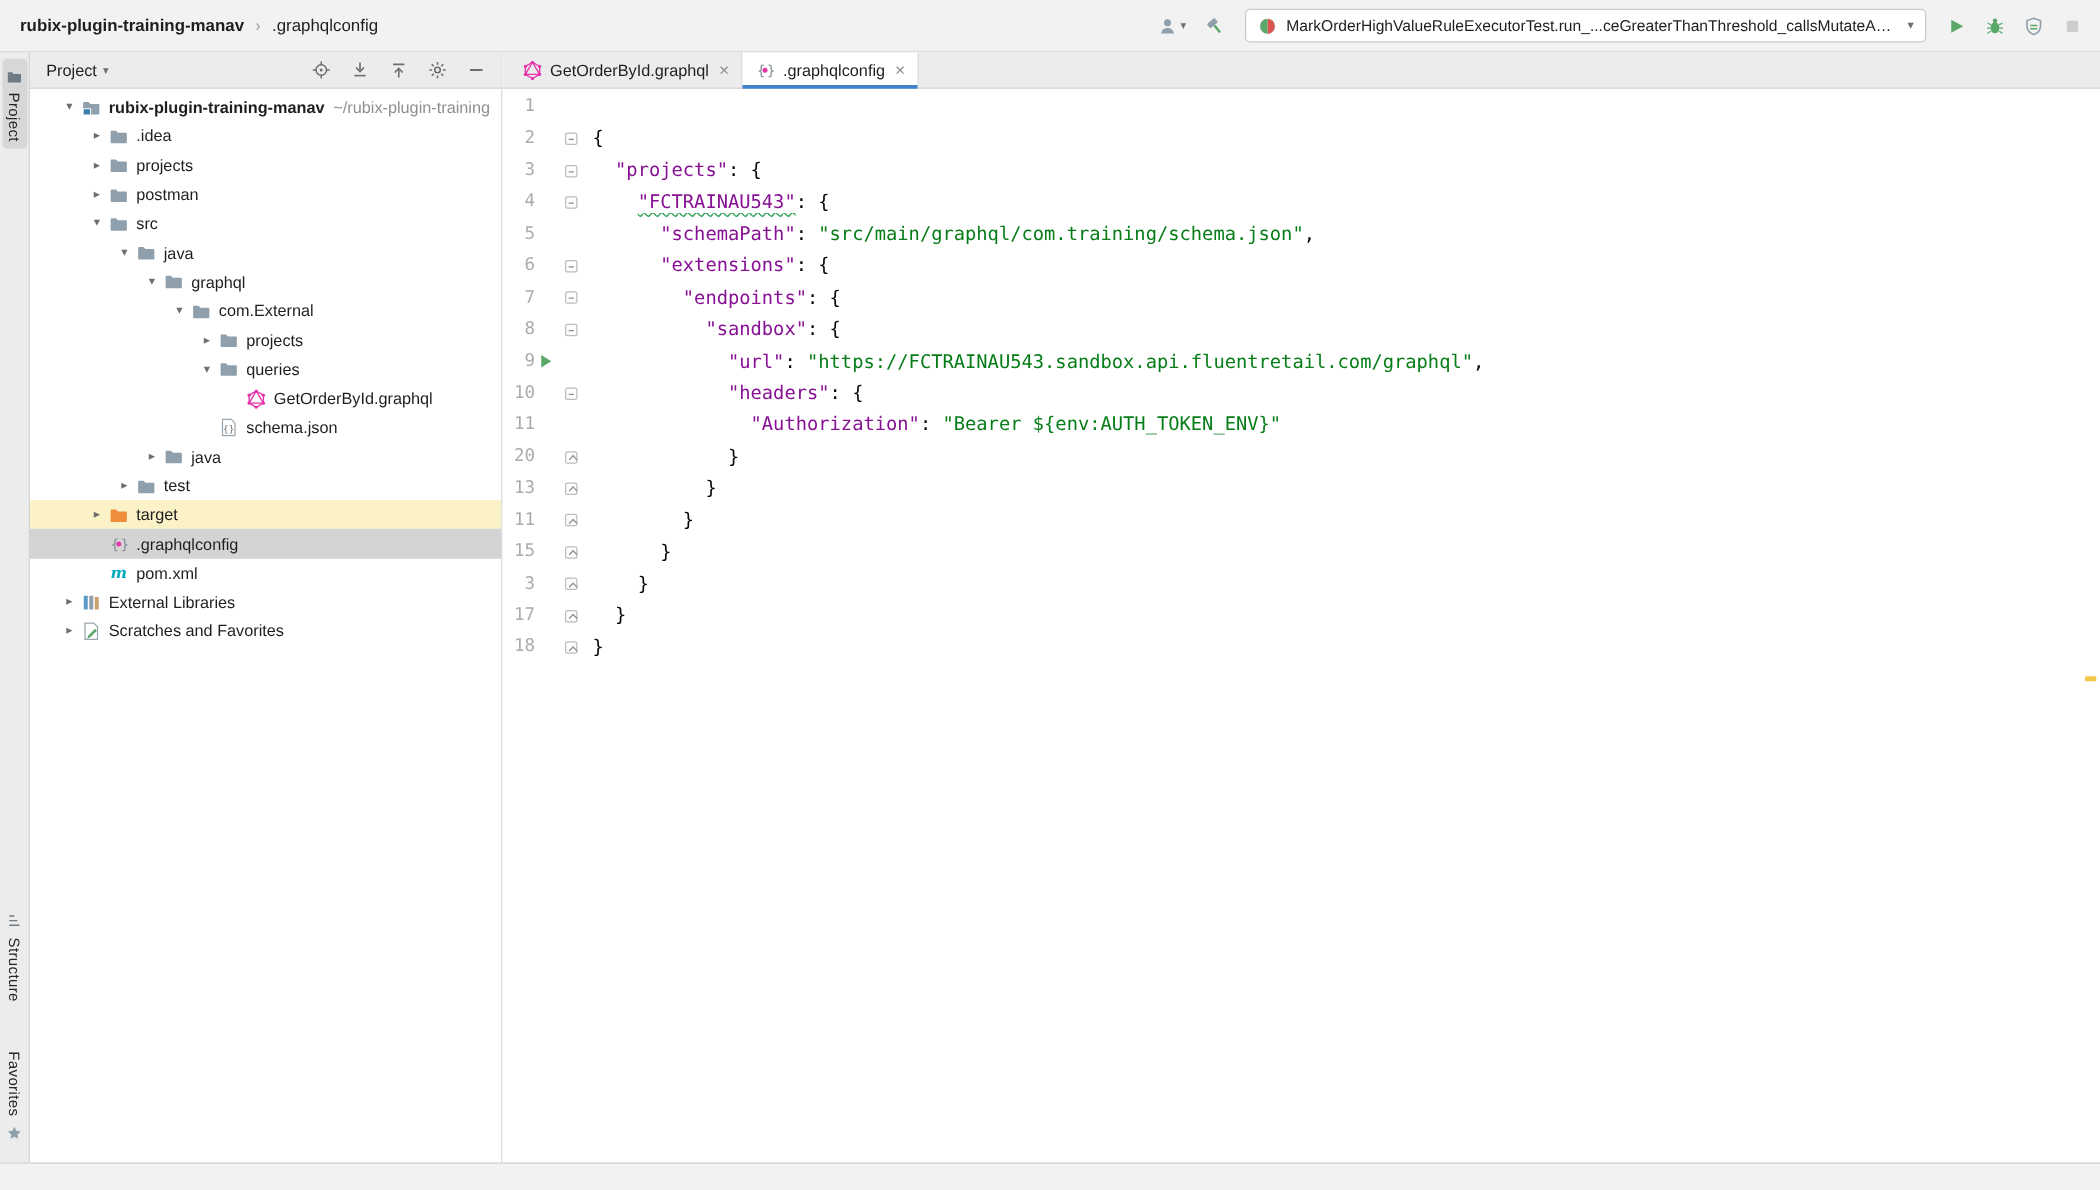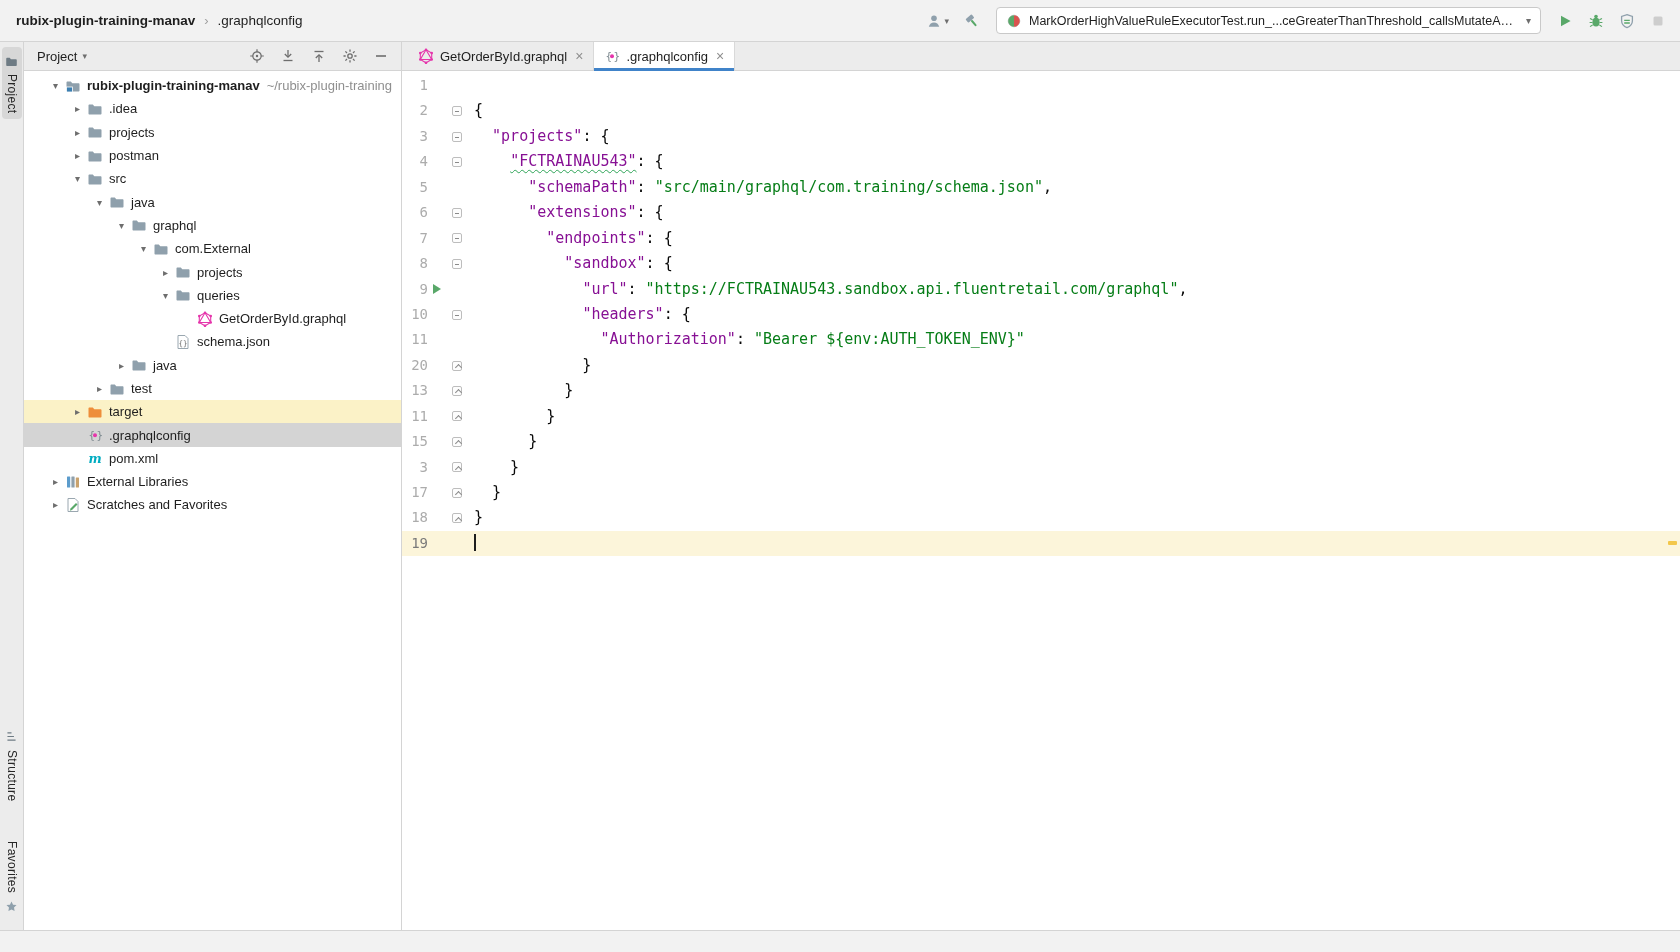--- a/index.html
+++ b/index.html
@@ -652,28 +652,20 @@
             <div class="eline">
               <span class="gut">
                 <span class="lnum">18</span>
                 <span class="runc"></span>
                 <span class="foldc">
                   <span class="fold fold-e"></span>
                 </span>
               </span>
               <span class="ecode"><span class="tok-p">}</span></span>
             </div>
-            <div class="eline active">
-              <span class="gut">
-                <span class="lnum">19</span>
-                <span class="runc"></span>
-                <span class="foldc"></span>
-              </span>
-              <span class="ecode"><span class="caret"></span></span>
-            </div>
           </div>
         <div class="stripe-mark"></div>
       </div>
     </section>
 
   </div>
 
   <footer class="statusbar"></footer>
 </div>
 

